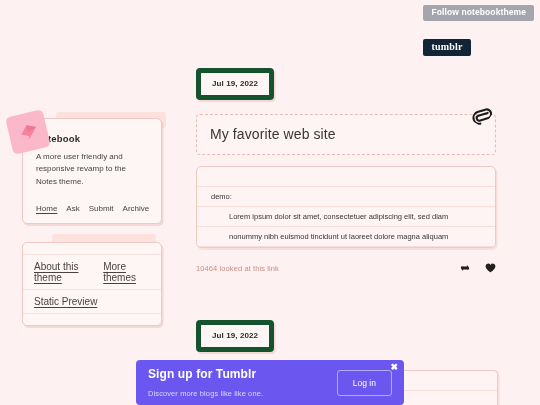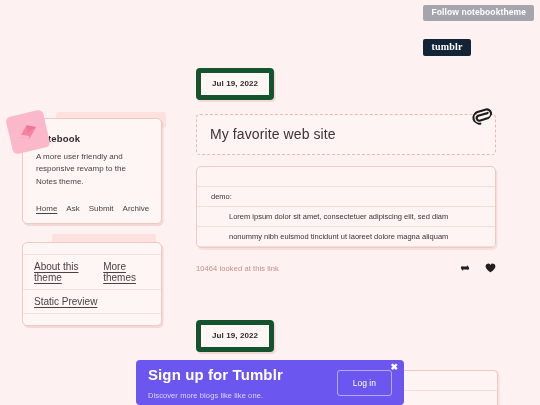--- a/index.html
+++ b/index.html
@@ -267,21 +267,21 @@
     border-radius: 4px;
     z-index: 50;
     display: flex;
     align-items: center;
     padding: 0 12px;
     box-sizing: border-box;
   }
   .signup-text { flex: 1; }
   .signup-title {
     color: #ffffff;
-    font-size: 15px;
+    font-size: 12px;
     font-weight: bold;
     margin-bottom: 8px;
     letter-spacing: .1px;
   }
   .signup-sub {
     color: #ddd6fb;
     font-size: 7.5px;
     letter-spacing: .1px;
   }
   .signup-btn {

